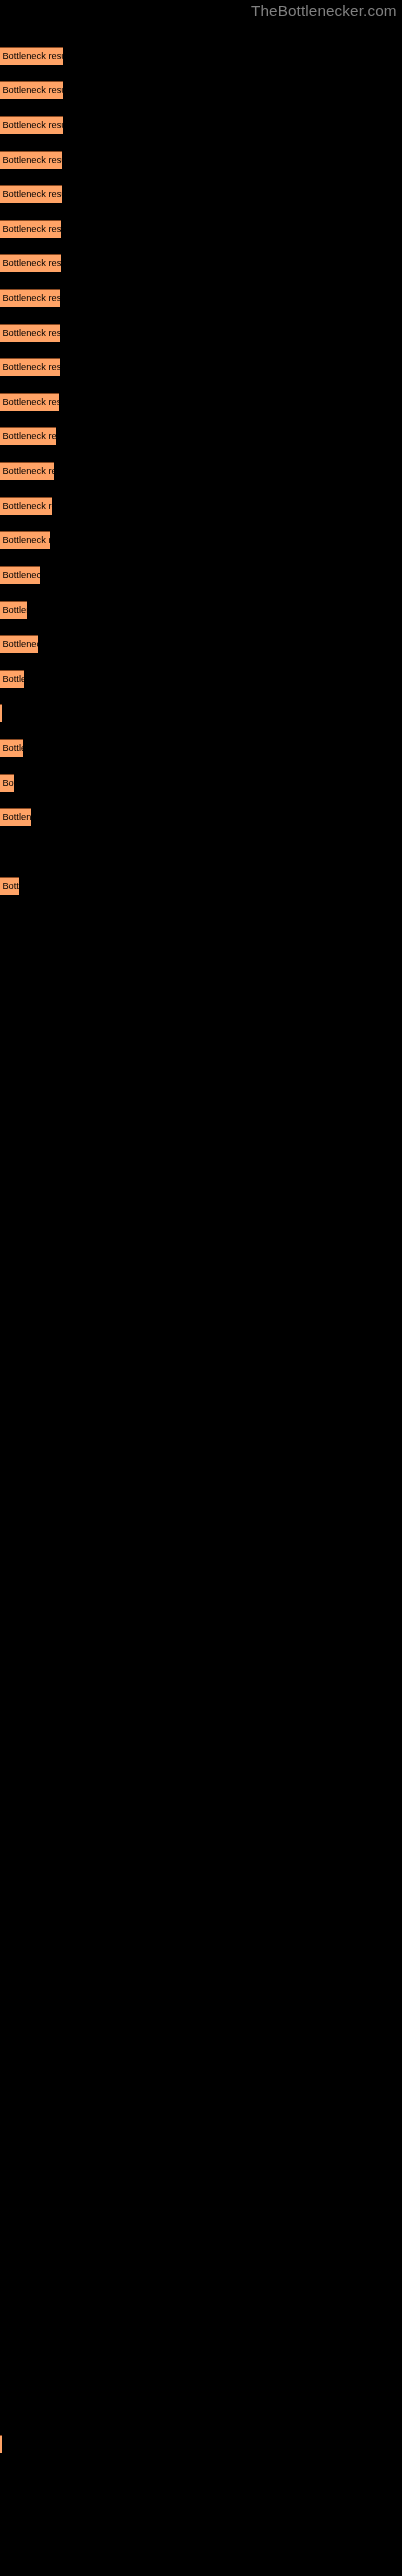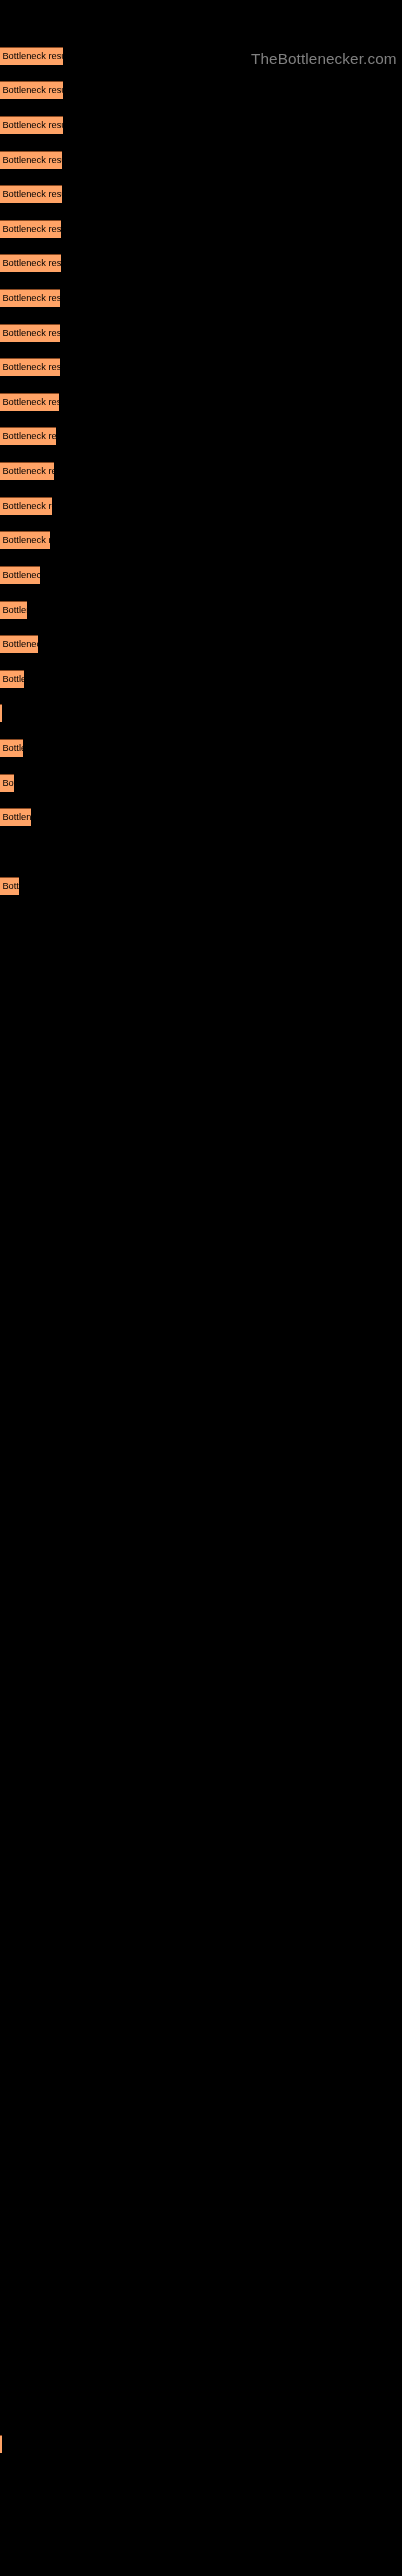--- a/index.html
+++ b/index.html
@@ -27,21 +27,20 @@
     padding-right: 6.4px;
     box-sizing: border-box;
   }
   #site-header .brand {
     display: inline-block;
     color: #808080;
     font-size: 15.3px;
     line-height: 21px;
     letter-spacing: 0.1px;
     white-space: nowrap;
-    margin-top: 48px;
   }
 
   #chart {
     position: absolute;
     top: 0;
     left: 0;
     width: 403px;
     height: 2576px;
   }
 

